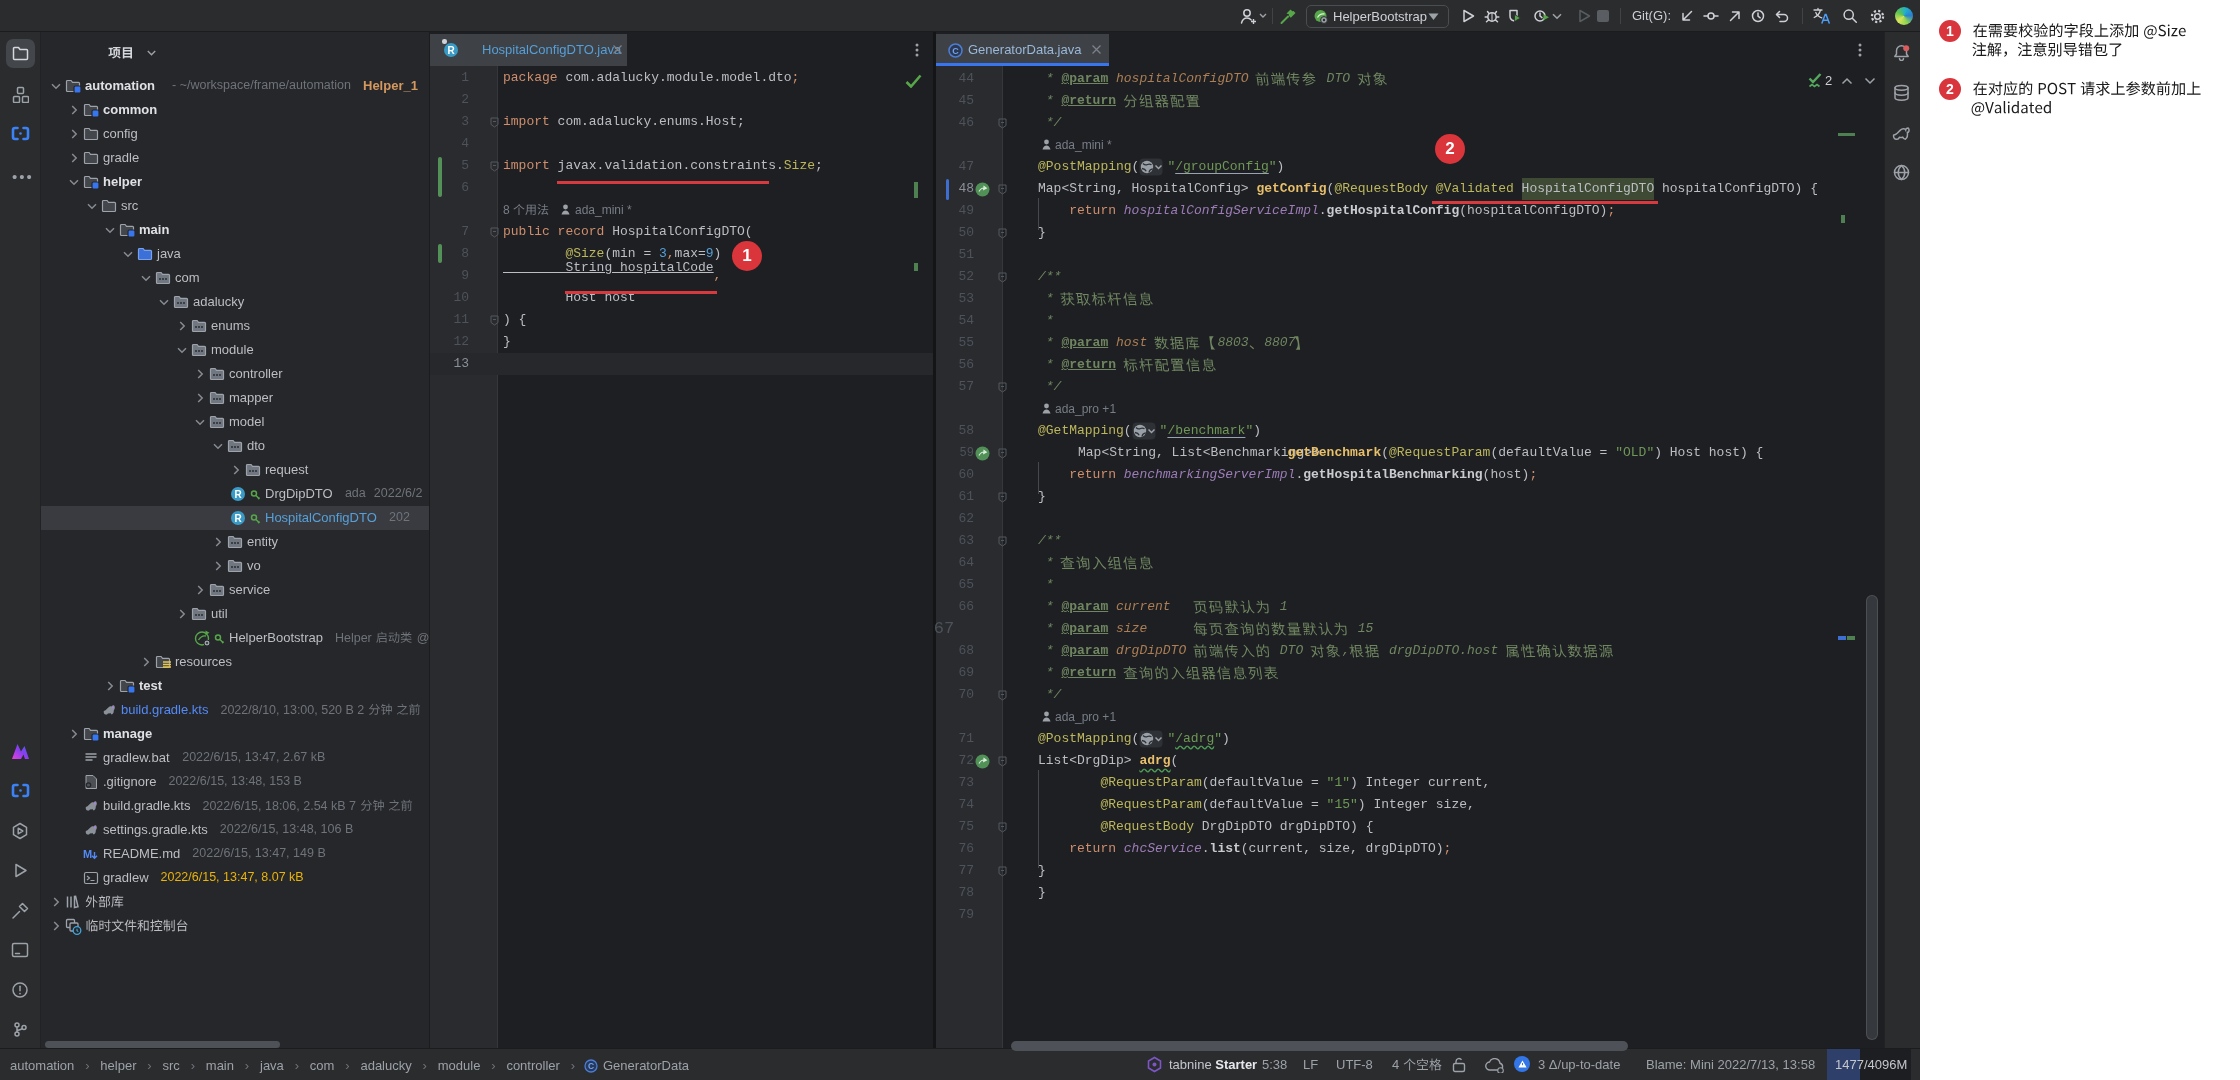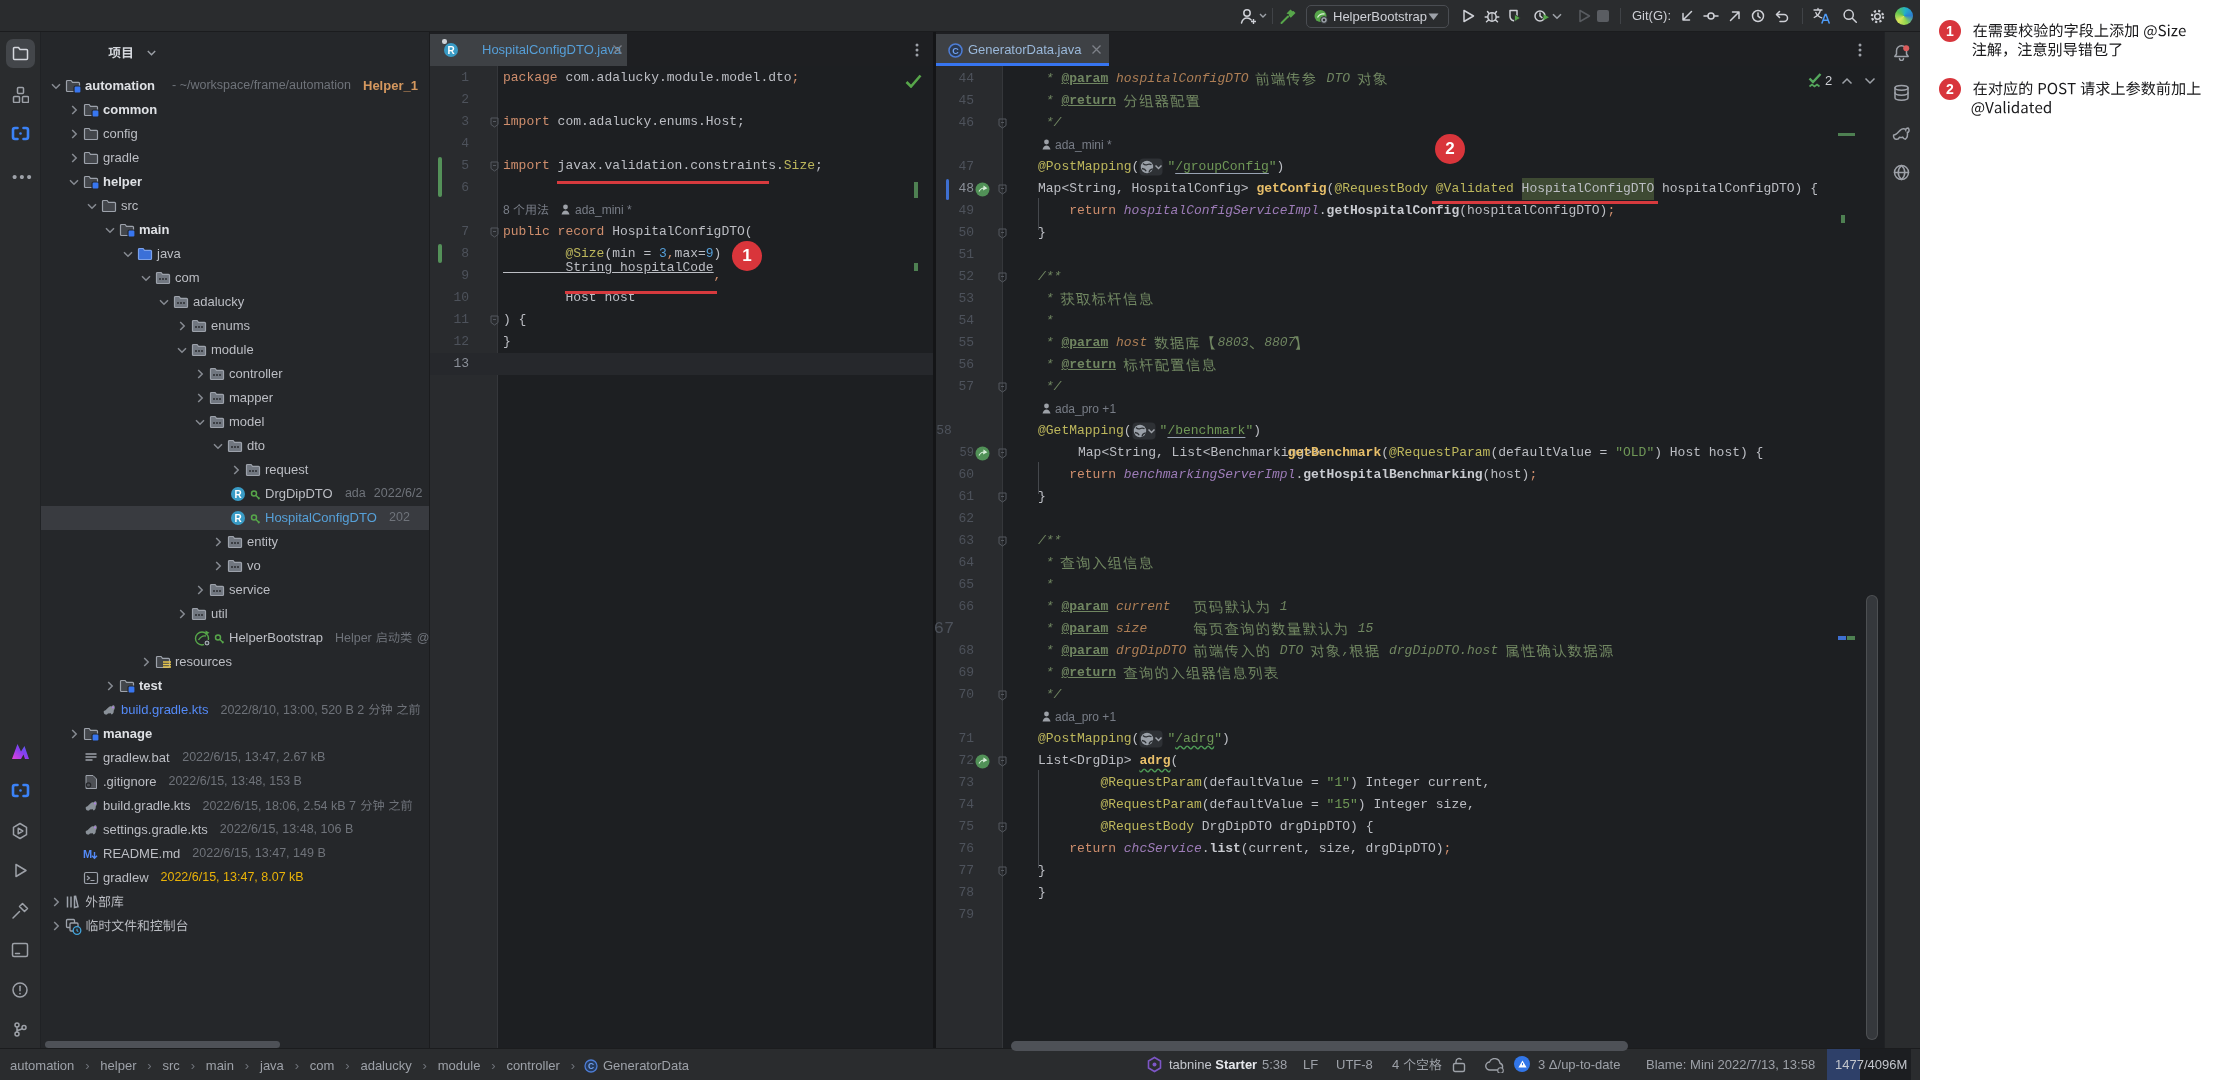--- a/index.html
+++ b/index.html
@@ -671,21 +671,21 @@
     <div style="position:absolute;left:914px;top:178px;width:60px;height:22px;line-height:22px;text-align:right;font-family:'Liberation Mono',monospace;font-size:13px;color:#8b9099">48</div>
     <div style="position:absolute;left:914px;top:200px;width:60px;height:22px;line-height:22px;text-align:right;font-family:'Liberation Mono',monospace;font-size:13px;color:#4d525b">49</div>
     <div style="position:absolute;left:914px;top:222px;width:60px;height:22px;line-height:22px;text-align:right;font-family:'Liberation Mono',monospace;font-size:13px;color:#4d525b">50</div>
     <div style="position:absolute;left:914px;top:244px;width:60px;height:22px;line-height:22px;text-align:right;font-family:'Liberation Mono',monospace;font-size:13px;color:#4d525b">51</div>
     <div style="position:absolute;left:914px;top:266px;width:60px;height:22px;line-height:22px;text-align:right;font-family:'Liberation Mono',monospace;font-size:13px;color:#4d525b">52</div>
     <div style="position:absolute;left:914px;top:288px;width:60px;height:22px;line-height:22px;text-align:right;font-family:'Liberation Mono',monospace;font-size:13px;color:#4d525b">53</div>
     <div style="position:absolute;left:914px;top:310px;width:60px;height:22px;line-height:22px;text-align:right;font-family:'Liberation Mono',monospace;font-size:13px;color:#4d525b">54</div>
     <div style="position:absolute;left:914px;top:332px;width:60px;height:22px;line-height:22px;text-align:right;font-family:'Liberation Mono',monospace;font-size:13px;color:#4d525b">55</div>
     <div style="position:absolute;left:914px;top:354px;width:60px;height:22px;line-height:22px;text-align:right;font-family:'Liberation Mono',monospace;font-size:13px;color:#4d525b">56</div>
     <div style="position:absolute;left:914px;top:376px;width:60px;height:22px;line-height:22px;text-align:right;font-family:'Liberation Mono',monospace;font-size:13px;color:#4d525b">57</div>
-    <div style="position:absolute;left:914px;top:420px;width:60px;height:22px;line-height:22px;text-align:center;font-family:'Liberation Mono',monospace;font-size:13px;color:#4d525b">58</div>
+    <div style="position:absolute;left:914px;top:420px;width:60px;height:22px;line-height:22px;text-align:right;font-family:'Liberation Mono',monospace;font-size:13px;color:#4d525b">58</div>
     <div style="position:absolute;left:914px;top:442px;width:60px;height:22px;line-height:22px;text-align:right;font-family:'Liberation Mono',monospace;font-size:12px;color:#4d525b">59</div>
     <div style="position:absolute;left:914px;top:464px;width:60px;height:22px;line-height:22px;text-align:right;font-family:'Liberation Mono',monospace;font-size:13px;color:#4d525b">60</div>
     <div style="position:absolute;left:914px;top:486px;width:60px;height:22px;line-height:22px;text-align:right;font-family:'Liberation Mono',monospace;font-size:13px;color:#4d525b">61</div>
     <div style="position:absolute;left:914px;top:508px;width:60px;height:22px;line-height:22px;text-align:right;font-family:'Liberation Mono',monospace;font-size:13px;color:#4d525b">62</div>
     <div style="position:absolute;left:914px;top:530px;width:60px;height:22px;line-height:22px;text-align:right;font-family:'Liberation Mono',monospace;font-size:13px;color:#4d525b">63</div>
     <div style="position:absolute;left:914px;top:552px;width:60px;height:22px;line-height:22px;text-align:right;font-family:'Liberation Mono',monospace;font-size:13px;color:#4d525b">64</div>
     <div style="position:absolute;left:914px;top:574px;width:60px;height:22px;line-height:22px;text-align:right;font-family:'Liberation Mono',monospace;font-size:13px;color:#4d525b">65</div>
     <div style="position:absolute;left:914px;top:596px;width:60px;height:22px;line-height:22px;text-align:right;font-family:'Liberation Mono',monospace;font-size:13px;color:#4d525b">66</div>
     <div style="position:absolute;left:914px;top:618px;width:60px;height:22px;line-height:22px;text-align:center;font-family:'Liberation Mono',monospace;font-size:17px;color:#4d525b">67</div>
     <div style="position:absolute;left:914px;top:640px;width:60px;height:22px;line-height:22px;text-align:right;font-family:'Liberation Mono',monospace;font-size:13px;color:#4d525b">68</div>

